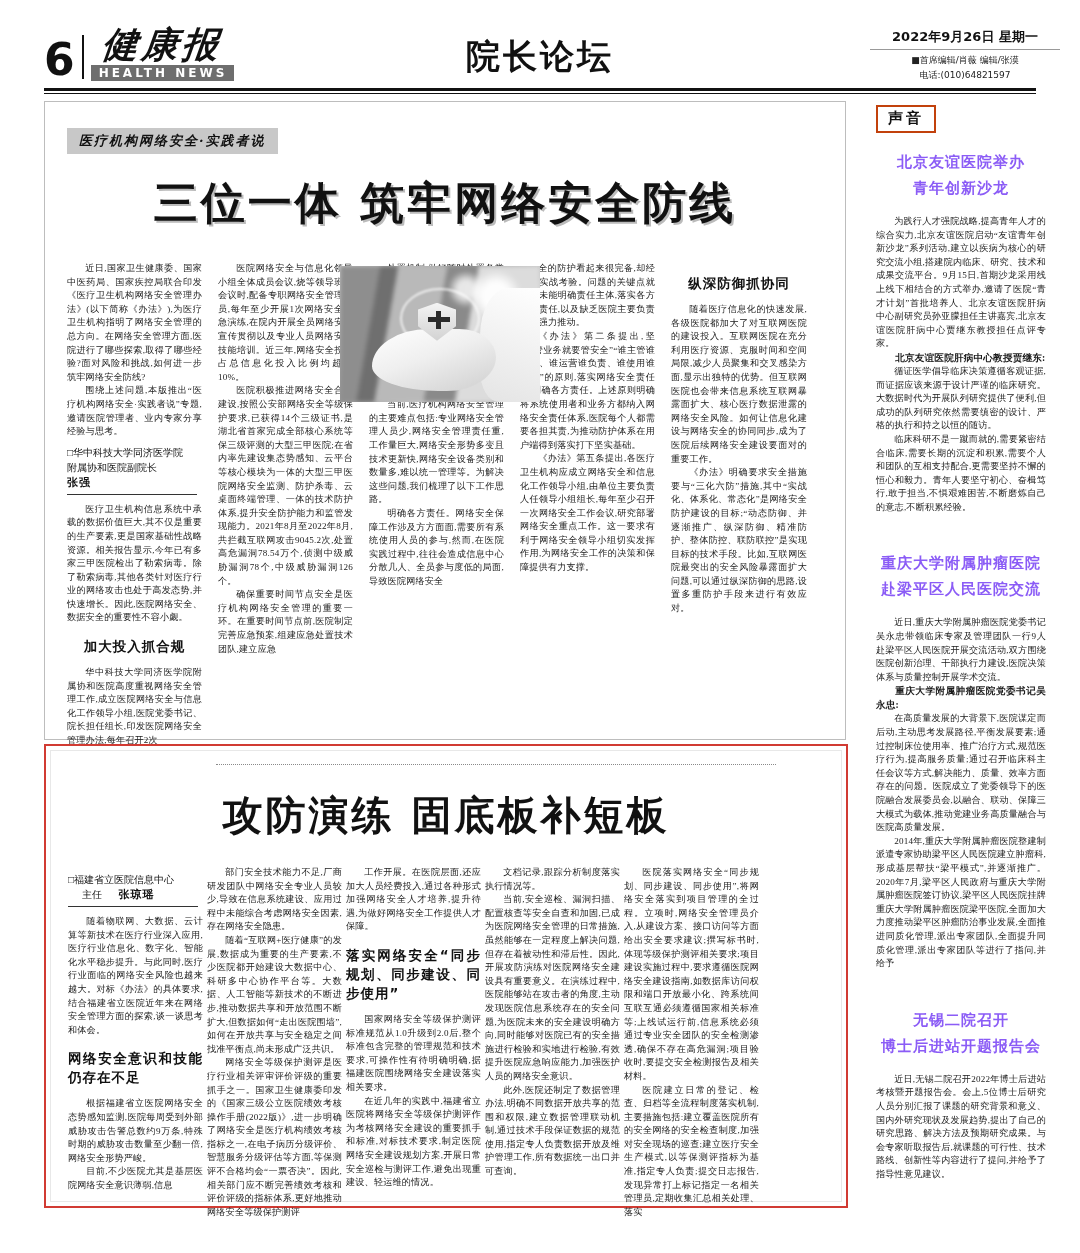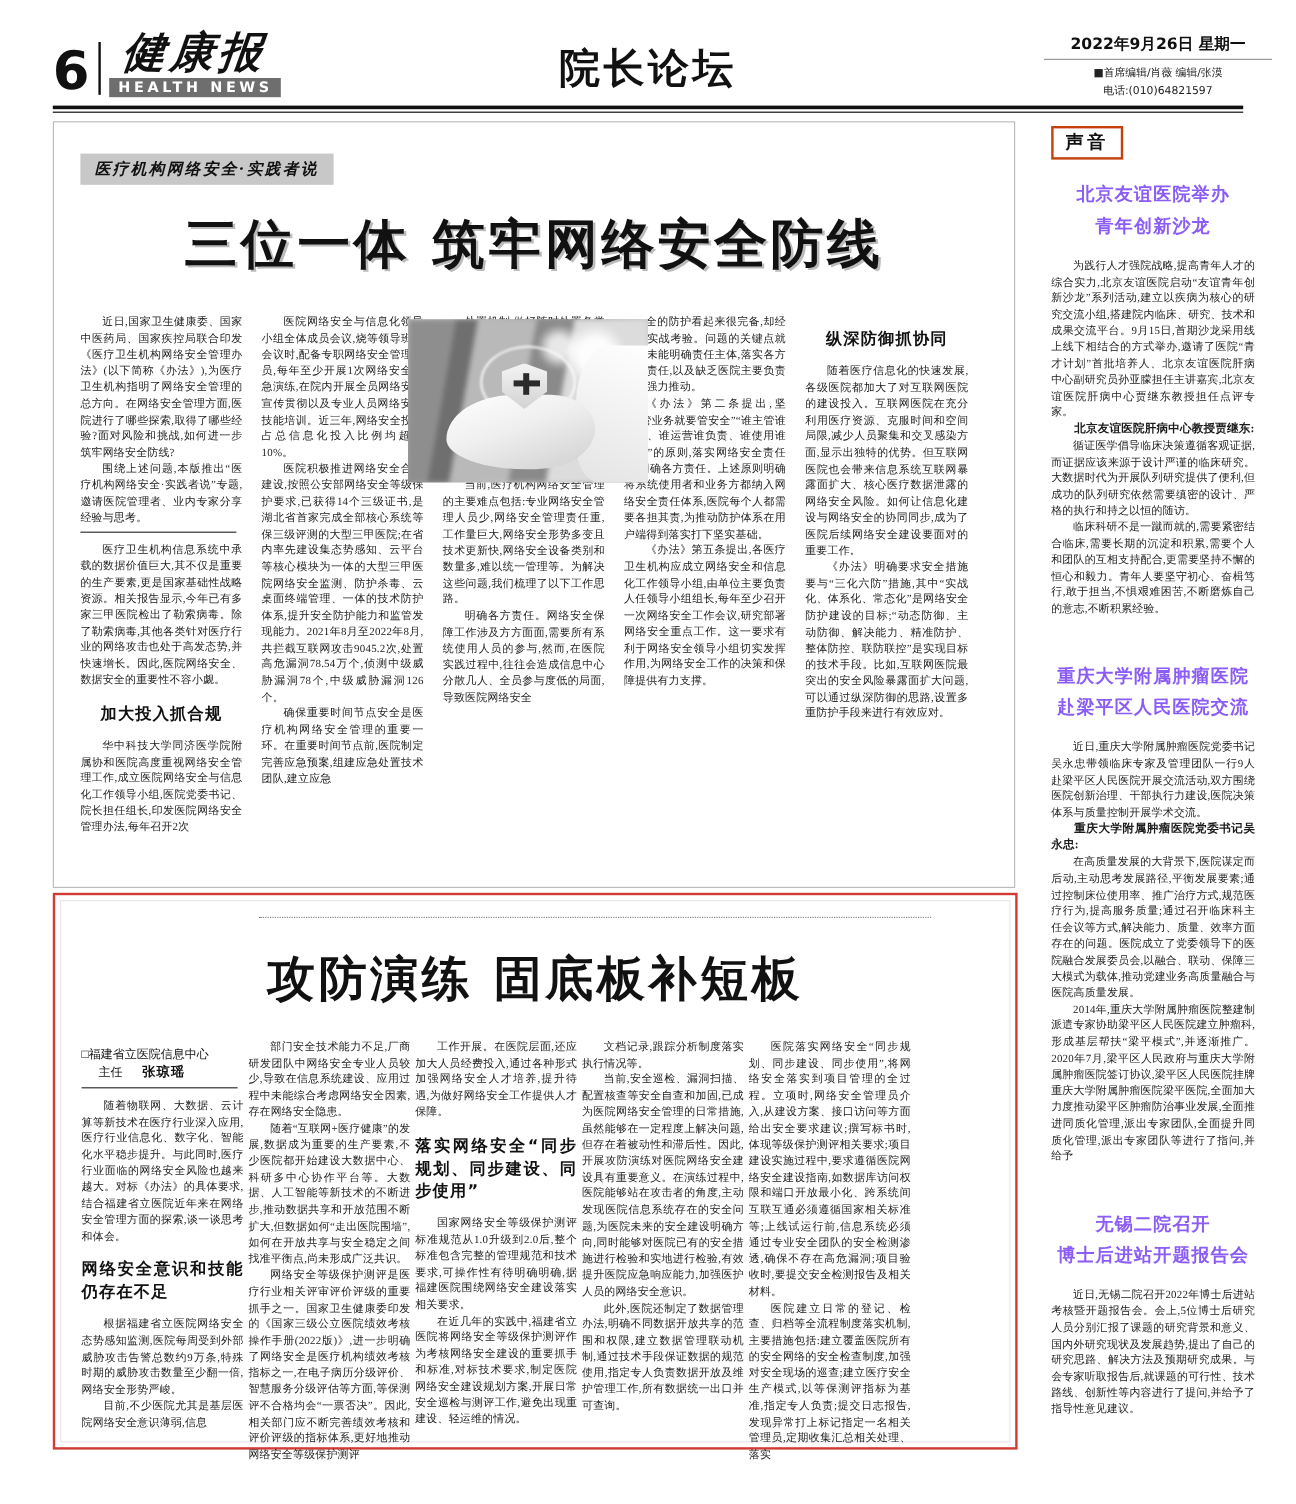--- a/index.html
+++ b/index.html
@@ -136,20 +136,25 @@
     <div class="kicker">医疗机构网络安全·实践者说</div>
     <div class="headline">三位一体  筑牢网络安全防线</div>
 
     <div class="top-cols">
 
       <div class="tcol">
         <div class="body-txt">
           <p>近日,国家卫生健康委、国家中医药局、国家疾控局联合印发《医疗卫生机构网络安全管理办法》(以下简称《办法》),为医疗卫生机构指明了网络安全管理的总方向。在网络安全管理方面,医院进行了哪些探索,取得了哪些经验?面对风险和挑战,如何进一步筑牢网络安全防线?</p>
           <p>围绕上述问题,本版推出“医疗机构网络安全·实践者说”专题,邀请医院管理者、业内专家分享经验与思考。</p>
         </div>
+        <div class="byline">
+          <div>□华中科技大学同济医学院</div>
+          <div>附属协和医院副院长</div>
+          <div class="nm">张强</div>
+        </div>
         <div class="byline-rule"></div>
         <div class="body-txt">
           <p>医疗卫生机构信息系统中承载的数据价值巨大,其不仅是重要的生产要素,更是国家基础性战略资源。相关报告显示,今年已有多家三甲医院检出了勒索病毒。除了勒索病毒,其他各类针对医疗行业的网络攻击也处于高发态势,并快速增长。因此,医院网络安全、数据安全的重要性不容小觑。</p>
         </div>
         <div class="subhead">加大投入抓合规</div>
         <div class="body-txt">
           <p>华中科技大学同济医学院附属协和医院高度重视网络安全管理工作,成立医院网络安全与信息化工作领导小组,医院党委书记、院长担任组长,印发医院网络安全管理办法,每年召开2次</p>
         </div>
       </div>
 
@@ -177,21 +182,21 @@
           <p>全的防护看起来很完备,却经不起实战考验。问题的关键点就在于未能明确责任主体,落实各方安全责任,以及缺乏医院主要负责人的强力推动。</p>
           <p>《办法》第二条提出,坚持“管业务就要管安全”“谁主管谁负责、谁运营谁负责、谁使用谁负责”的原则,落实网络安全责任制,明确各方责任。上述原则明确将系统使用者和业务方都纳入网络安全责任体系,医院每个人都需要各担其责,为推动防护体系在用户端得到落实打下坚实基础。</p>
           <p>《办法》第五条提出,各医疗卫生机构应成立网络安全和信息化工作领导小组,由单位主要负责人任领导小组组长,每年至少召开一次网络安全工作会议,研究部署网络安全重点工作。这一要求有利于网络安全领导小组切实发挥作用,为网络安全工作的决策和保障提供有力支撑。</p>
         </div>
       </div>
 
       <div class="tcol w5">
         <div class="subhead">纵深防御抓协同</div>
         <div class="body-txt">
           <p>随着医疗信息化的快速发展,各级医院都加大了对互联网医院的建设投入。互联网医院在充分利用医疗资源、克服时间和空间局限,减少人员聚集和交叉感染方面,显示出独特的优势。但互联网医院也会带来信息系统互联网暴露面扩大、核心医疗数据泄露的网络安全风险。如何让信息化建设与网络安全的协同同步,成为了医院后续网络安全建设要面对的重要工作。</p>
-          <p>《办法》明确要求安全措施要与“三化六防”措施,其中“实战化、体系化、常态化”是网络安全防护建设的目标;“动态防御、主动防御、解决能力、精准防护、整体防控、联防联控”是实现目标的技术手段。比如,互联网医院最突出的安全风险暴露面扩大问题,可以通过纵深防御的思路,设置多重防护手段来进行有效应对。</p>
+          <p>《办法》明确要求安全措施要与“三化六防”措施,其中“实战化、体系化、常态化”是网络安全防护建设的目标;“动态防御、并逐渐推广、纵深防御、精准防护、整体防控、联防联控”是实现目标的技术手段。比如,互联网医院最突出的安全风险暴露面扩大问题,可以通过纵深防御的思路,设置多重防护手段来进行有效应对。</p>
         </div>
       </div>
     </div>
 
     <div style="position:absolute;left:295px;top:164px;">
       <div class="photo">
         <div class="blurbg"></div>
         <div class="arm"></div>
         <div class="ring"></div>
         <div class="hand"></div>

